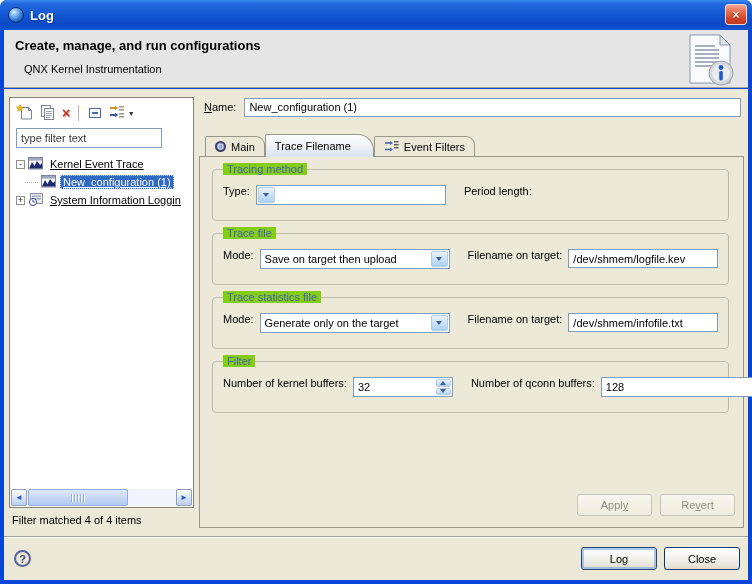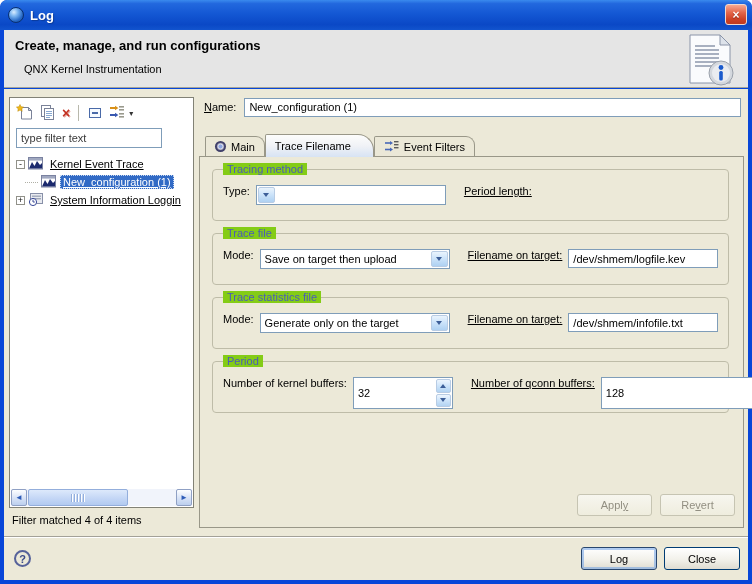--- a/index.html
+++ b/index.html
@@ -77,31 +77,31 @@
     background:linear-gradient(180deg,#FDFDFC 0%,#F0F2F6 50%,#D7E3F4 100%);}
   .main-tab-icon{width:11px;height:11px;border-radius:50%;flex:0 0 auto;
     background:radial-gradient(circle,#8FA6E0 0%,#8FA6E0 22%,#ECECF4 32%,#44446E 52%,#2E2E5A 100%);}
   .tab-content{position:absolute;left:0;right:0;top:59px;bottom:0;border:1px solid #999788;background:#ECE9D8;z-index:1;}
 
   
   .group{position:relative;margin:12px 14px 0 12px;height:52px;border:1px solid #BEBCA8;border-radius:4px;padding:15px 10px 14px 10px;}
   .group-title{position:absolute;top:-7px;left:10px;background:#84cc16;padding:0 4px;color:#4A5CB8;}
   .frow{display:flex;height:20px;}
   .lab{margin-right:6px;white-space:nowrap;}
-  .lab2{margin-left:18px;margin-right:6px;white-space:nowrap;text-decoration:underline;}
+  .lab2{margin-left:18px;margin-right:6px;white-space:nowrap;}
 
   .combo{display:flex;align-items:stretch;width:190px;height:20px;border:1px solid #7F9DB9;background:#fff;cursor:pointer;}
   .combo-value{flex:1;display:flex;align-items:center;padding:0 4px;overflow:hidden;white-space:nowrap;}
   .combo-btn{width:17px;margin:1px;border:1px solid #B8CCE4;border-radius:2px;
     background:linear-gradient(180deg,#EAF4FD 0%,#CDE4FA 45%,#AED1F2 100%);
     display:flex;align-items:center;justify-content:center;}
   .dn-arrow{width:0;height:0;border-left:3px solid rgba(0,0,0,0);border-right:3px solid rgba(0,0,0,0);border-top:4px solid #3C5E98;}
   .flex-input{flex:1;min-width:0;}
 
-  .spinner{display:flex;align-items:stretch;height:32px;border:1px solid #7F9DB9;background:#fff;}
+  .spinner{display:flex;align-items:stretch;height:20px;border:1px solid #7F9DB9;background:#fff;}
   .spin-fixed{width:100px;}
   .spin-flex{flex:1;}
   .spin-value{flex:1;border:none;min-width:0;padding:1px 4px;font-family:"Liberation Sans",sans-serif;font-size:11px;outline:none;}
   .spin-btns{width:16px;display:flex;flex-direction:column;}
   .spin-up,.spin-dn{flex:1;margin:1px 1px 0 0;border:1px solid #B8CCE4;border-radius:2px;
     background:linear-gradient(180deg,#EEF6FE 0%,#CDE4FA 50%,#B2D3F2 100%);
     display:flex;align-items:center;justify-content:center;cursor:pointer;}
   .spin-dn{margin-top:1px;margin-bottom:1px;}
   .up-arrow{width:0;height:0;border-left:3px solid rgba(0,0,0,0);border-right:3px solid rgba(0,0,0,0);border-bottom:4px solid #3C5E98;}
 
@@ -323,21 +323,21 @@
               <span class="combo-btn">
                   <span class="dn-arrow"></span>
                 </span>
             </div>
             <span class="lab2">Filename on target:</span>
             <input class="txt flex-input" value="/dev/shmem/infofile.txt" style="">
           </div>
         </div>
 
         <div class="group">
-          <span class="group-title">Period</span>
+          <span class="group-title">Filter</span>
           <div class="frow">
             <span class="lab">Number of kernel buffers:</span>
             <div class="spinner spin-fixed">
               <input class="spin-value" value="32" style="">
               <span class="spin-btns">
                 <span class="spin-up">
                     <span class="up-arrow"></span>
                   </span>
                 <span class="spin-dn">
                     <span class="dn-arrow"></span>

